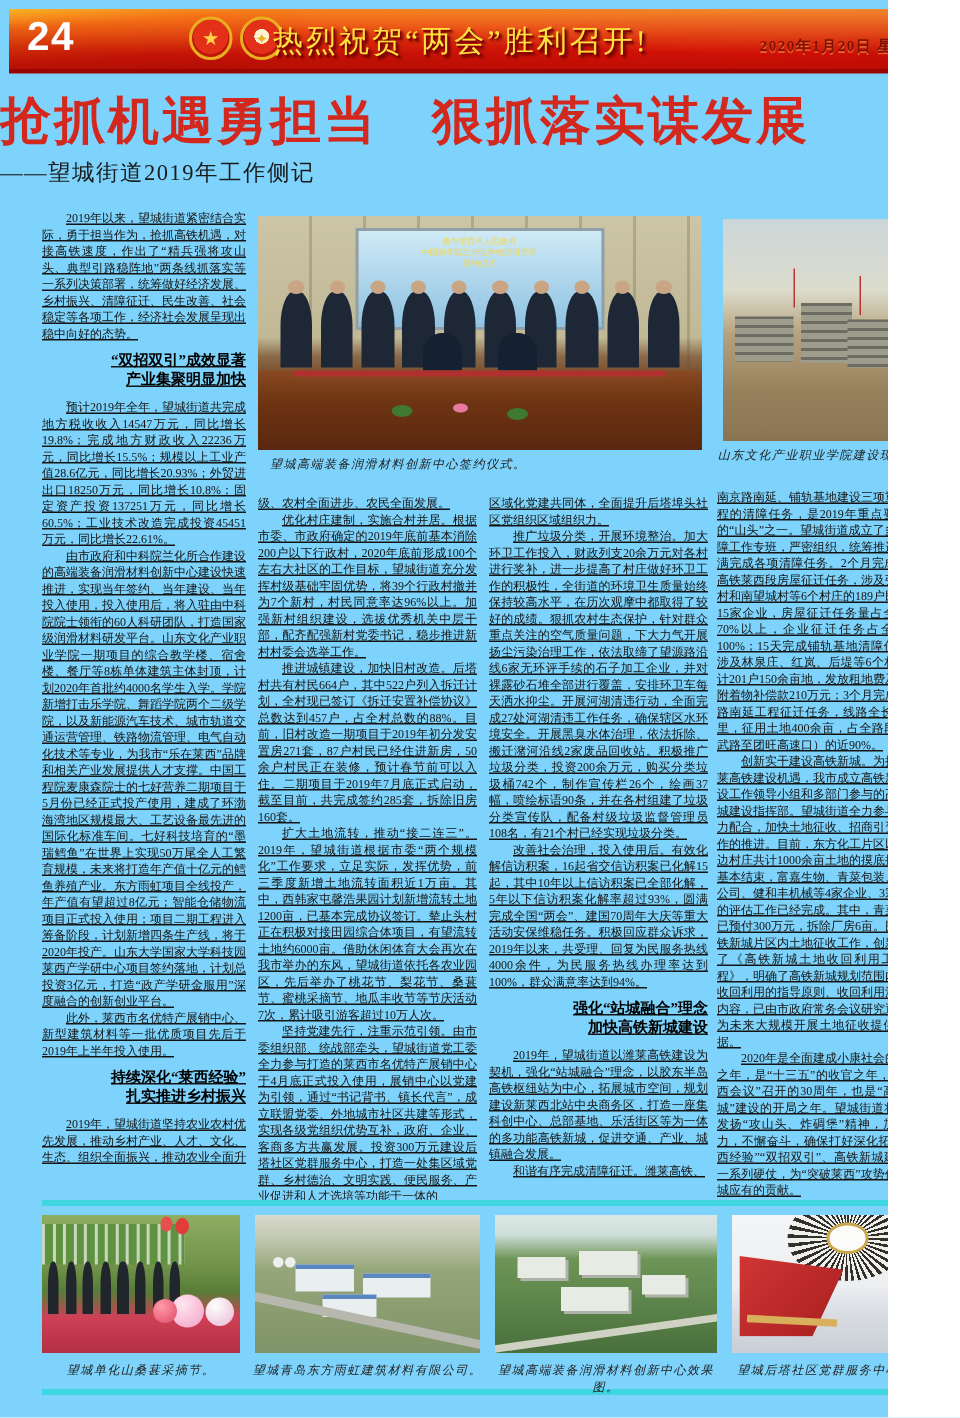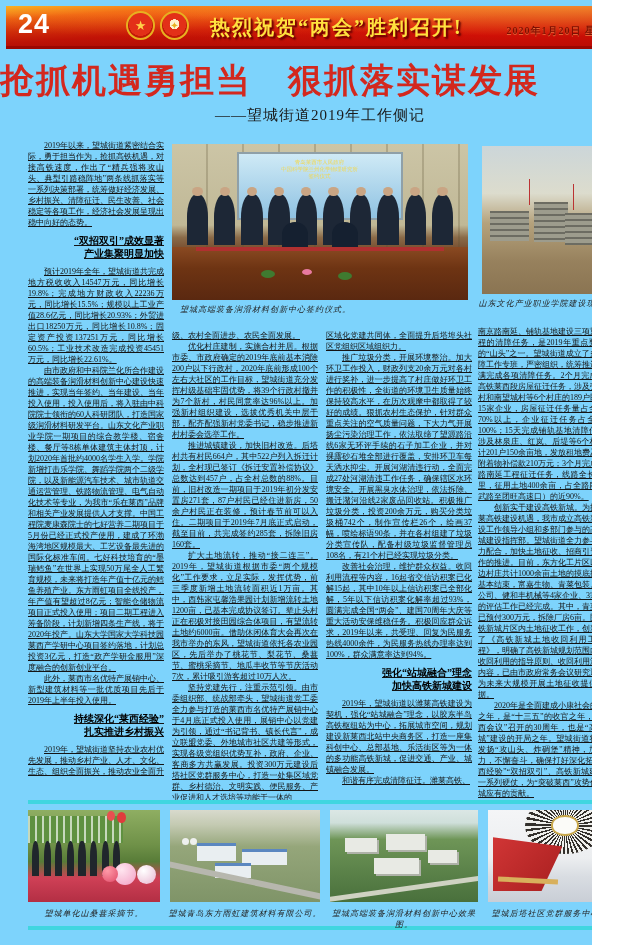--- a/index.html
+++ b/index.html
@@ -14,30 +14,30 @@
       radial-gradient(ellipse at 10% 120%, rgba(110,0,0,.45), transparent 60%),
       linear-gradient(176deg,#f7b322 0%,#ef5a10 16%,#e01a08 45%,#d01006 75%,#b80b04 100%);
     border-bottom:3px solid #9a0702;}
   .pnum{position:absolute;left:12px;top:3px;font-size:27px;font-weight:bold;color:#fff;
     font-family:"Liberation Sans","DejaVu Sans",sans-serif;letter-spacing:1px;}
   .emblems{position:absolute;left:120px;top:5px;display:flex;gap:5px;}
   .emblem{width:29px;height:29px;border-radius:50%;border:2px solid #e8b020;box-sizing:border-box;
     display:flex;align-items:center;justify-content:center;font-size:13px;color:#ffd24a;
     background:radial-gradient(circle at 50% 45%,#e33018 0 62%,#c01808 63% 100%);}
   .emblem.cp{background:radial-gradient(circle at 50% 45%,#fff3cf 0 26%,#e33018 27% 62%,#c01808 63% 100%);color:#e8b020;font-size:10px;}
-  .slogan{position:absolute;left:204px;top:8px;white-space:nowrap;
-    font-size:20px;font-weight:bold;color:#ffe23e;letter-spacing:2px;
+  .slogan{position:absolute;left:176px;top:8px;white-space:nowrap;
+    font-size:20px;font-weight:normal;color:#ffe23e;letter-spacing:2px;
     text-shadow:1px 1px 0 #8a0000,2px 2px 2px #4d0000;}
   .bdate{position:absolute;right:16px;top:18px;font-size:10px;font-weight:bold;color:#7d1002;
     text-shadow:0 1px 0 rgba(255,160,90,.55);letter-spacing:1px;}
 
   
   .headline{position:absolute;left:0;width:640px;top:58px;margin:0;text-align:left;
     font-size:34px;font-weight:bold;color:#d3281e;letter-spacing:2px;}
-  .deck{position:absolute;left:0;width:640px;top:106px;text-align:center;
+  .deck{position:absolute;left:0;width:640px;top:106px;
     font-size:15px;color:#1a1a1a;letter-spacing:1px;}
 
   
   .col{position:absolute;font-size:8px;line-height:11px;text-align:justify;color:#141414;overflow:hidden;text-decoration:underline;}
   #col1{left:28px;top:140px;width:136px;height:662px;}
   #col2{left:172px;top:330px;width:146px;height:472px;}
   #col3{left:326px;top:330px;width:146px;height:472px;}
   #col4{left:478px;top:326px;width:136px;height:476px;}
   .p{margin:0;text-indent:2em;}
   .cont{margin:0;text-indent:0;}
@@ -198,21 +198,21 @@
     <p class="cont">级、农村全面进步、农民全面发展。</p>
     <p class="p">优化村庄建制，实施合村并居。根据市委、市政府确定的2019年底前基本消除200户以下行政村，2020年底前形成100个左右大社区的工作目标，望城街道充分发挥村级基础牢固优势，将39个行政村撤并为7个新村，村民同意率达96%以上。加强新村组织建设，选拔优秀机关中层干部，配齐配强新村党委书记，稳步推进新村村委会选举工作。</p>
     <p class="p">推进城镇建设，加快旧村改造。后塔村共有村民664户，其中522户列入拆迁计划，全村现已签订《拆迁安置补偿协议》总数达到457户，占全村总数的88%。目前，旧村改造一期项目于2019年初分发安置房271套，87户村民已经住进新房，50余户村民正在装修，预计春节前可以入住。二期项目于2019年7月底正式启动，截至目前，共完成签约285套，拆除旧房160套。</p>
     <p class="p">扩大土地流转，推动“接二连三”。2019年，望城街道根据市委“两个规模化”工作要求，立足实际，发挥优势，前三季度新增土地流转面积近1万亩。其中，西韩家屯馨浩果园计划新增流转土地1200亩，已基本完成协议签订。辇止头村正在积极对接田园综合体项目，有望流转土地约6000亩。借助休闲体育大会再次在我市举办的东风，望城街道依托各农业园区，先后举办了桃花节、梨花节、桑葚节、蜜桃采摘节、地瓜丰收节等节庆活动7次，累计吸引游客超过10万人次。</p>
     <p class="p">坚持党建先行，注重示范引领。由市委组织部、统战部牵头，望城街道党工委全力参与打造的莱西市名优特产展销中心于4月底正式投入使用，展销中心以党建为引领，通过“书记背书、镇长代言”，成立联盟党委、外地城市社区共建等形式，实现各级党组织优势互补，政府、企业、客商多方共赢发展。投资300万元建设后塔社区党群服务中心，打造一处集区域党群、乡村德治、文明实践、便民服务、产业促进和人才选培等功能于一体的</p>
   </div>
 
   <div class="col" id="col3">
     <p class="cont">区域化党建共同体，全面提升后塔埠头社区党组织区域组织力。</p>
     <p class="p">推广垃圾分类，开展环境整治。加大环卫工作投入，财政列支20余万元对各村进行奖补，进一步提高了村庄做好环卫工作的积极性，全街道的环境卫生质量始终保持较高水平，在历次观摩中都取得了较好的成绩。狠抓农村生态保护，针对群众重点关注的空气质量问题，下大力气开展扬尘污染治理工作，依法取缔了望源路沿线6家无环评手续的石子加工企业，并对裸露砂石堆全部进行覆盖，安排环卫车每天洒水抑尘。开展河湖清违行动，全面完成27处河湖清违工作任务，确保辖区水环境安全。开展黑臭水体治理，依法拆除、搬迁潴河沿线2家废品回收站。积极推广垃圾分类，投资200余万元，购买分类垃圾桶742个，制作宣传栏26个，绘画37幅，喷绘标语90条，并在各村组建了垃圾分类宣传队，配备村级垃圾监督管理员108名，有21个村已经实现垃圾分类。</p>
-    <p class="p">改善社会治理，维护群众权益。收回利用流程等内容，16起省交信访积案已化解15起，其中10年以上信访积案已全部化解，5年以下信访积案化解率超过93%，圆满完成全国“两会”、建国70周年大庆等重大活动安保维稳任务。积极回应群众诉求，2019年以来，共受理、回复为民服务热线4000余件，为民服务热线办理率达到100%，群众满意率达到94%。</p>
+    <p class="p">改善社会治理，投入使用后。有效化解信访积案，16起省交信访积案已化解15起，其中10年以上信访积案已全部化解，5年以下信访积案化解率超过93%，圆满完成全国“两会”、建国70周年大庆等重大活动安保维稳任务。积极回应群众诉求，2019年以来，共受理、回复为民服务热线4000余件，为民服务热线办理率达到100%，群众满意率达到94%。</p>
     <div class="sub">
       <div>强化“站城融合”理念</div>
       <div>加快高铁新城建设</div>
     </div>
     <p class="p">2019年，望城街道以潍莱高铁建设为契机，强化“站城融合”理念，以胶东半岛高铁枢纽站为中心，拓展城市空间，规划建设新莱西北站中央商务区，打造一座集科创中心、总部基地、乐活街区等为一体的多功能高铁新城，促进交通、产业、城镇融合发展。</p>
     <p class="p">和谐有序完成清障征迁。潍莱高铁、</p>
   </div>
 
   <div class="col" id="col4">
     <p class="cont">南京路南延、铺轨基地建设三项重点工程的清障任务，是2019年重点要攻破的“山头”之一。望城街道成立了多个清障工作专班，严密组织，统筹推进，圆满完成各项清障任务。2个月完成潍莱高铁莱西段房屋征迁任务，涉及张家庄村和南望城村等6个村庄的189户民房和15家企业，房屋征迁任务量占全市的70%以上，企业征迁任务占全市的100%；15天完成铺轨基地清障任务，涉及林泉庄、红岚、后堤等6个村，共计201户150余亩地，发放租地费及地上附着物补偿款210万元；3个月完成南京路南延工程征迁任务，线路全长5.9公里，征用土地400余亩，占全路段（东武路至团旺高速口）的近90%。</p>

